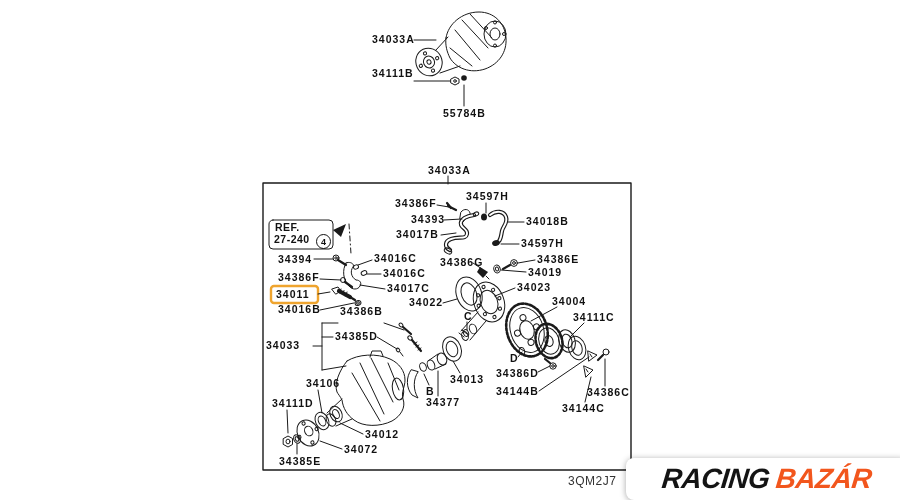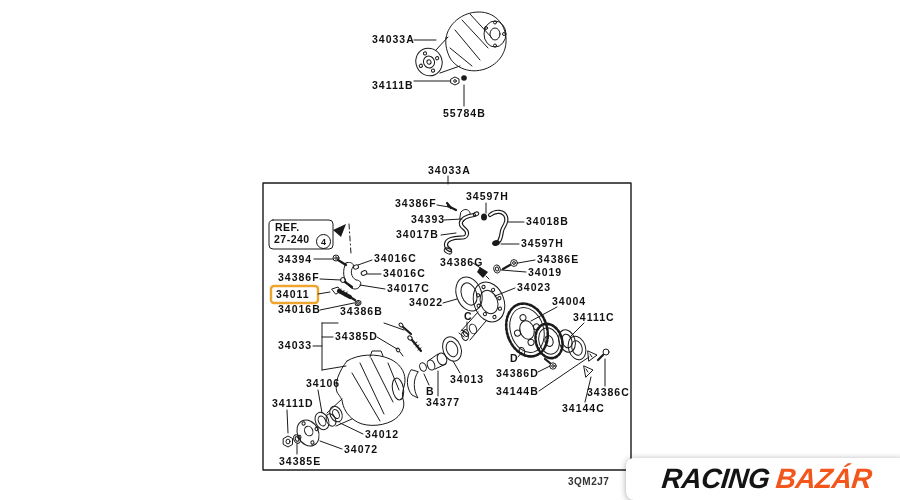--- a/index.html
+++ b/index.html
@@ -11,21 +11,21 @@
   .art .ld{stroke-width:1;}
   .art .box{stroke-width:1.4;}
   .art .fill{fill:#1a1a1a;stroke:none;}
   .art .pipeO{stroke-width:4.2;}
   .art .pipeI{stroke:#fff;stroke-width:1.9;}
   .art .teeth{stroke-dasharray:2.4 1.8;stroke-width:2.6;}
   .art .thick{stroke-width:2.2;}
   .art .hl{stroke:#efa42e;stroke-width:2.4;}
   .lbl{position:absolute;font-size:10.5px;font-weight:bold;letter-spacing:1px;
        color:#111;white-space:nowrap;line-height:11px;z-index:3;}
-  .sm{font-size:10px;letter-spacing:.5px;color:#333;font-weight:bold;}
+  .sm{font-size:12px;letter-spacing:.5px;color:#333;font-weight:normal;}
   .refnum{position:absolute;width:13px;height:13px;border:1.3px solid #111;border-radius:50%;
        font-size:9px;font-weight:bold;color:#111;display:flex;align-items:center;
        justify-content:center;letter-spacing:0;z-index:3;}
   .logo{position:absolute;left:626px;top:458px;width:282px;height:42px;background:#fff;
        border-radius:8px;box-shadow:0 1px 6px rgba(0,0,0,.35);display:flex;align-items:center;
        justify-content:center;gap:7px;z-index:5;}
   .logo span{font-style:italic;font-weight:bold;font-size:28px;letter-spacing:-.5px;
        transform:skewX(-6deg);line-height:28px;}
   .lr{color:#141414;}
   .lb{color:#f2561d;}
@@ -267,21 +267,21 @@
     <line x1="585" y1="402" x2="591" y2="377"></line>
     <line x1="287" y1="410" x2="288" y2="433"></line>
     <line x1="438" y1="396" x2="438" y2="371"></line>
     <line x1="363" y1="434" x2="340" y2="423"></line>
     <line x1="342" y1="449" x2="320" y2="441"></line>
     <line x1="297" y1="454" x2="297" y2="444"></line>
   </g>
 </svg>
 
 <span class="lbl" style="left:372px;top:34px">34033A</span>
-<span class="lbl" style="left:372px;top:80px">34111B</span>
+<span class="lbl" style="left:372px;top:68px">34111B</span>
 <span class="lbl" style="left:443px;top:108px">55784B</span>
 
 <span class="lbl" style="left:428px;top:165px">34033A</span>
 
 <span class="lbl" style="left:275px;top:222px;letter-spacing:.5px">REF.</span>
 <span class="lbl" style="left:274px;top:234px;letter-spacing:.5px">27-240</span>
 <span class="refnum" style="left:316px;top:234px">4</span>
 
 <span class="lbl" style="left:395px;top:198px">34386F</span>
 <span class="lbl" style="left:466px;top:191px">34597H</span>
@@ -299,21 +299,21 @@
 <span class="lbl" style="left:387px;top:283px">34017C</span>
 <span class="lbl" style="left:517px;top:282px">34023</span>
 <span class="lbl" style="left:276px;top:289px">34011</span>
 <span class="lbl" style="left:409px;top:297px">34022</span>
 <span class="lbl" style="left:552px;top:296px">34004</span>
 <span class="lbl" style="left:278px;top:304px">34016B</span>
 <span class="lbl" style="left:573px;top:312px">34111C</span>
 <span class="lbl" style="left:464px;top:311px">C</span>
 <span class="lbl" style="left:340px;top:306px">34386B</span>
 <span class="lbl" style="left:335px;top:331px">34385D</span>
-<span class="lbl" style="left:278px;top:340px">34033</span>
+<span class="lbl" style="left:266px;top:340px">34033</span>
 <span class="lbl" style="left:510px;top:353px">D</span>
 <span class="lbl" style="left:496px;top:368px">34386D</span>
 <span class="lbl" style="left:450px;top:374px">34013</span>
 <span class="lbl" style="left:306px;top:378px">34106</span>
 <span class="lbl" style="left:426px;top:386px">B</span>
 <span class="lbl" style="left:496px;top:386px">34144B</span>
 <span class="lbl" style="left:587px;top:387px">34386C</span>
 <span class="lbl" style="left:272px;top:398px">34111D</span>
 <span class="lbl" style="left:426px;top:397px">34377</span>
 <span class="lbl" style="left:562px;top:403px">34144C</span>

